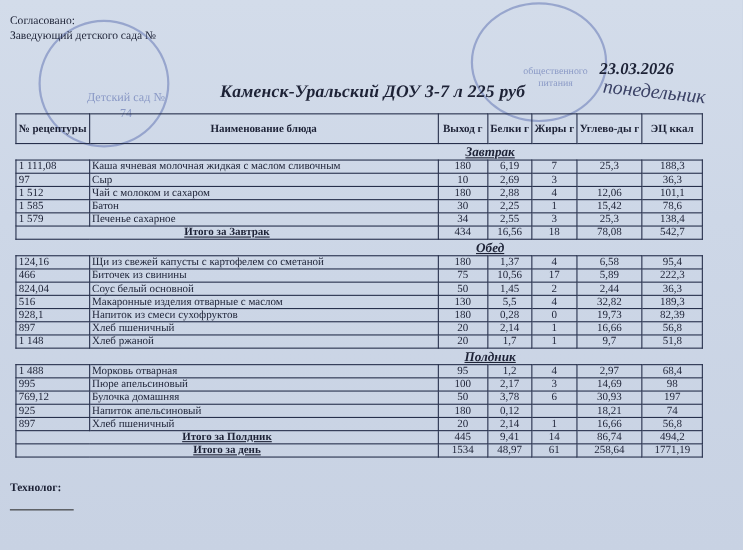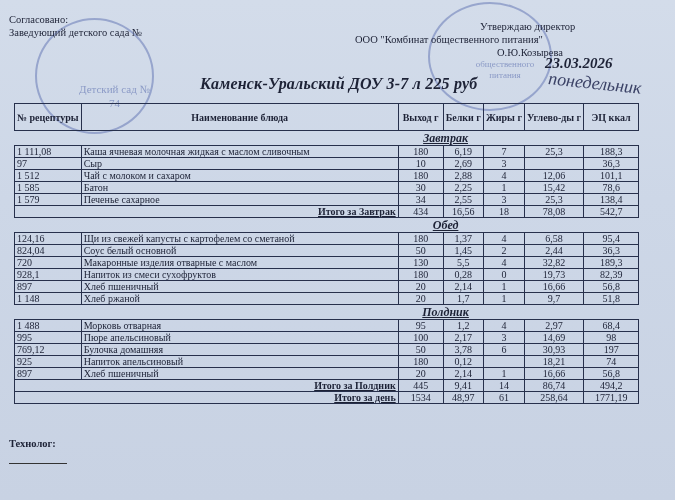--- a/index.html
+++ b/index.html
@@ -33,43 +33,38 @@
   td, th { border:1px solid #27304c; padding:0 2px; height:11px; line-height:11px; white-space:nowrap; }
   th { font-weight:bold; font-size:10px; height:26px; }
   .c1 { width:52px; }
   .c2 { width:312px; text-align:left;margin-top:33px; }
   .c3 { width:40px; text-align:center; }
   .c4 { width:33px; text-align:center; }
   .c5 { width:33px; text-align:center; }
   .c6 { width:39px; text-align:center; }
   .c7 { width:50px; text-align:center; }
   .section td { border:none; text-align:center; font-style:italic; font-weight:bold; font-size:12px; text-decoration:underline; height:14px; padding-left:240px; }
-  .total .lbl { text-align:right; font-weight:bold; text-decoration:underline; }
+  .total .lbl { text-align:center; font-weight:bold; text-decoration:underline; }
   .tech { position:absolute; left:9px; top:438px; font-size:10.5px;font-weight:bold; }
   .techline { position:absolute; left:9px; top:463px; width:58px; border-top:1px solid #333; }
 </style>
 </head>
 <body>
 
 <div class="paper">
   <div class="stamp stamp1">
     <div class="in">Детский сад № 74</div>
   </div>
   <div class="stamp stamp2">
     <div class="in">общественного питания</div>
   </div>
 
   <div class="hdr-left">
     <div>Согласовано:</div>
     <div>Заведующий детского сада №</div>
-  </div>
-  <div class="hdr-right">
-    <div class="l1">Утверждаю директор</div>
-    <div>ООО "Комбинат общественного питания"</div>
-    <div class="l3">О.Ю.Козырева</div>
   </div>
   <div class="date">23.03.2026</div>
   <div class="handwrite">понедельник</div>
   <div class="title">Каменск-Уральский ДОУ 3-7 л 225 руб</div>
 
   <table>
     <thead>
       <tr>
         <th class="c1">№ рецептуры</th>
         <th class="c2" style="text-align:center">Наименование блюда</th>
@@ -143,30 +138,39 @@
         <tr>
           <td class="c1">124,16</td>
           <td class="c2">Щи из свежей капусты с картофелем со сметаной</td>
           <td class="c3">180</td>
           <td class="c4">1,37</td>
           <td class="c5">4</td>
           <td class="c6">6,58</td>
           <td class="c7">95,4</td>
         </tr>
         <tr>
+          <td class="c1">466</td>
+          <td class="c2">Биточек из свинины</td>
+          <td class="c3">75</td>
+          <td class="c4">10,56</td>
+          <td class="c5">17</td>
+          <td class="c6">5,89</td>
+          <td class="c7">222,3</td>
+        </tr>
+        <tr>
           <td class="c1">824,04</td>
           <td class="c2">Соус белый основной</td>
           <td class="c3">50</td>
           <td class="c4">1,45</td>
           <td class="c5">2</td>
           <td class="c6">2,44</td>
           <td class="c7">36,3</td>
         </tr>
         <tr>
-          <td class="c1">720</td>
+          <td class="c1">516</td>
           <td class="c2">Макаронные изделия отварные с маслом</td>
           <td class="c3">130</td>
           <td class="c4">5,5</td>
           <td class="c5">4</td>
           <td class="c6">32,82</td>
           <td class="c7">189,3</td>
         </tr>
         <tr>
           <td class="c1">928,1</td>
           <td class="c2">Напиток из смеси сухофруктов</td>

